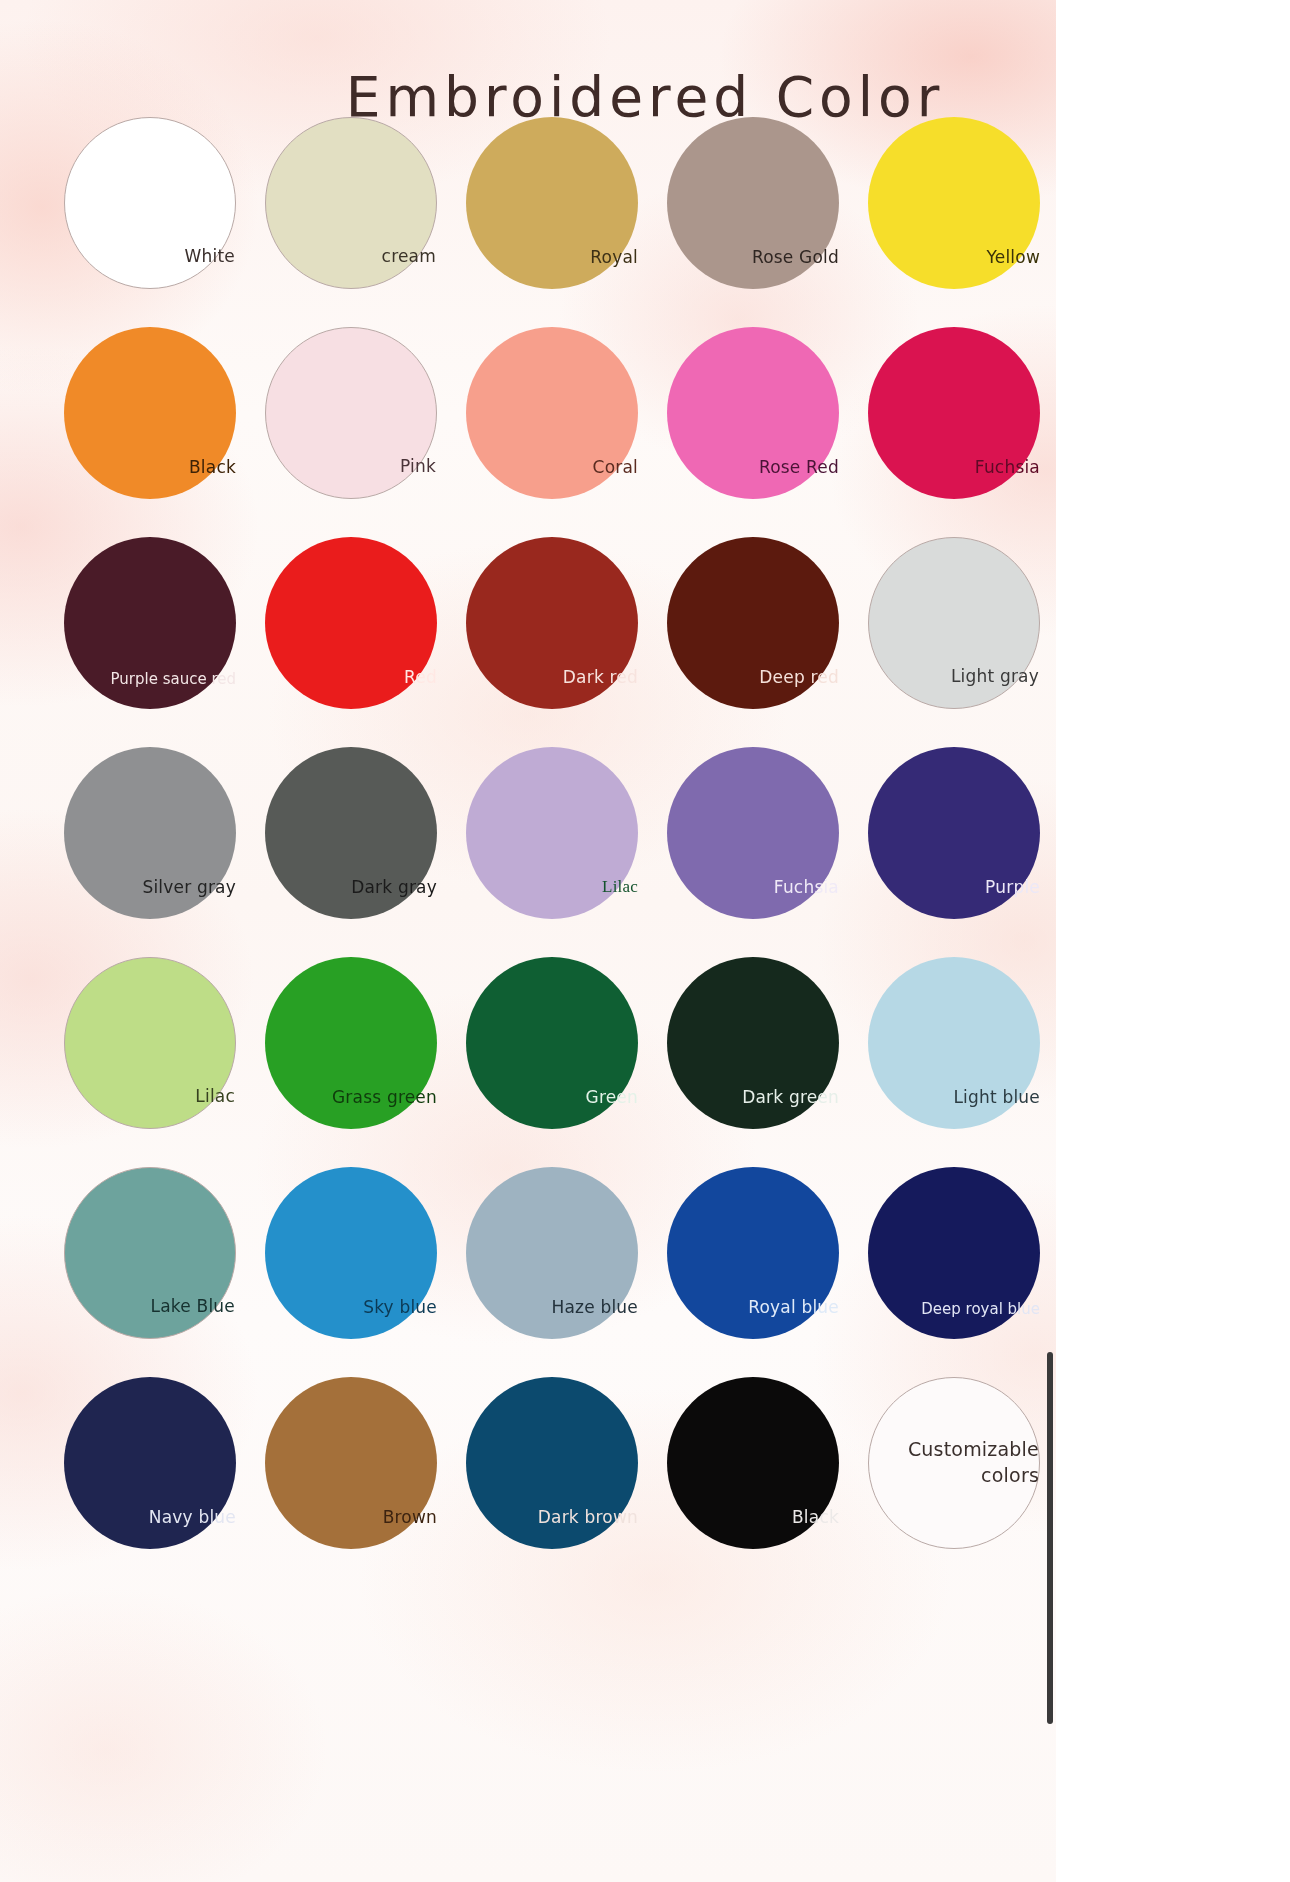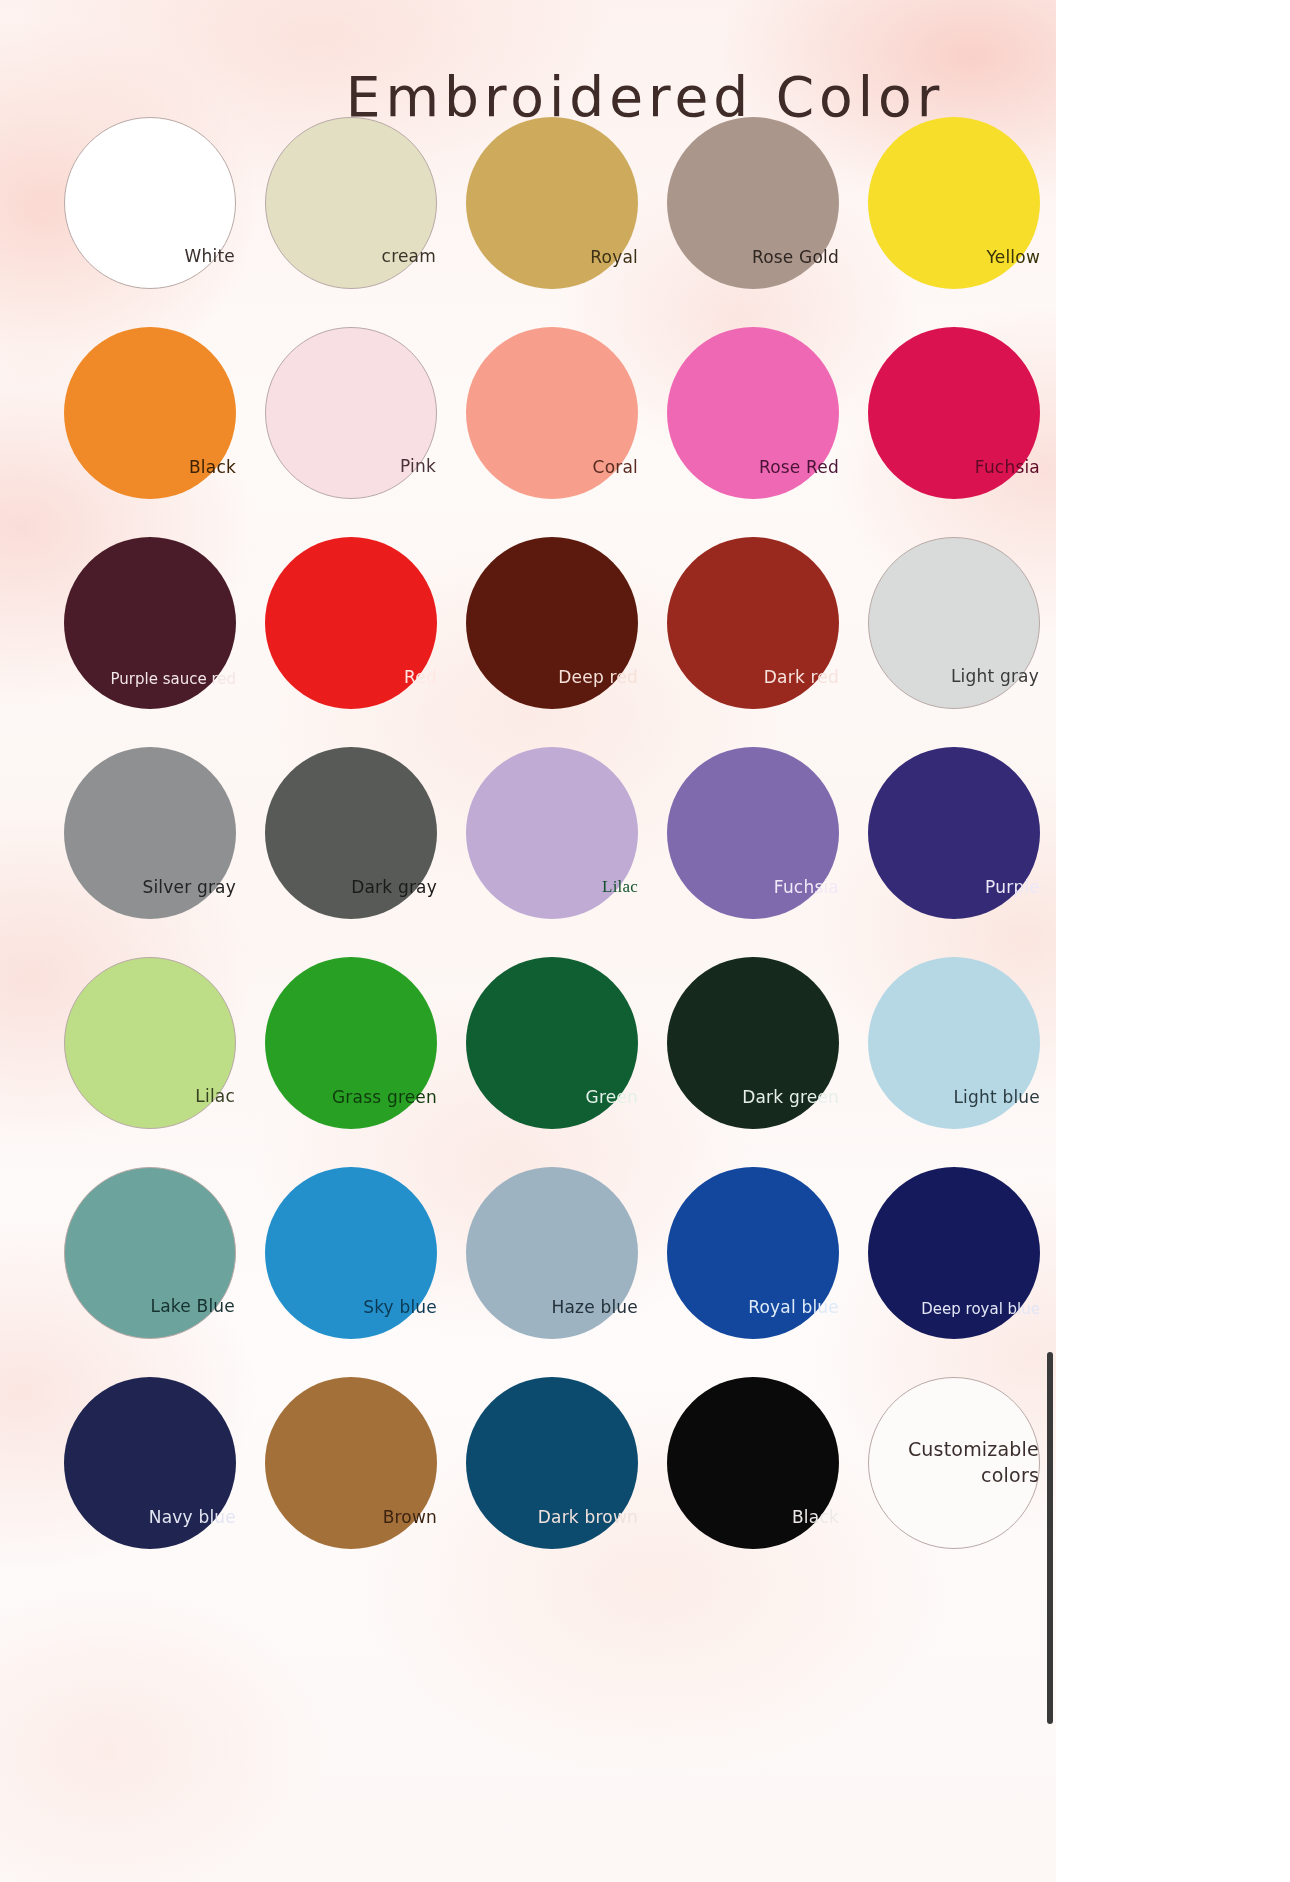--- a/index.html
+++ b/index.html
@@ -194,30 +194,30 @@
         <div class="swatch" style="background: rgb(74, 27, 40);">
           <div class="swatch-label tight" style="color: rgb(243, 230, 230);">Purple sauce red</div>
         </div>
       </div>
       <div class="cell">
         <div class="swatch" style="background: rgb(234, 28, 28);">
           <div class="swatch-label" style="color: rgb(255, 232, 228);">Red</div>
         </div>
       </div>
       <div class="cell">
+        <div class="swatch" style="background: rgb(153, 40, 30);">
+          <div class="swatch-label" style="color: rgb(247, 227, 222);">Dark red</div>
+        </div>
+      </div>
+      <div class="cell">
         <div class="swatch" style="background: rgb(92, 26, 14);">
           <div class="swatch-label" style="color: rgb(245, 225, 218);">Deep red</div>
         </div>
       </div>
       <div class="cell">
-        <div class="swatch" style="background: rgb(153, 40, 30);">
-          <div class="swatch-label" style="color: rgb(247, 227, 222);">Dark red</div>
-        </div>
-      </div>
-      <div class="cell">
         <div class="swatch outlined" style="background: rgb(217, 219, 218);">
           <div class="swatch-label" style="color: rgb(58, 58, 58);">Light gray</div>
         </div>
       </div>
       <div class="cell">
         <div class="swatch" style="background: rgb(143, 144, 146);">
           <div class="swatch-label" style="color: rgb(35, 35, 35);">Silver gray</div>
         </div>
       </div>
       <div class="cell">

